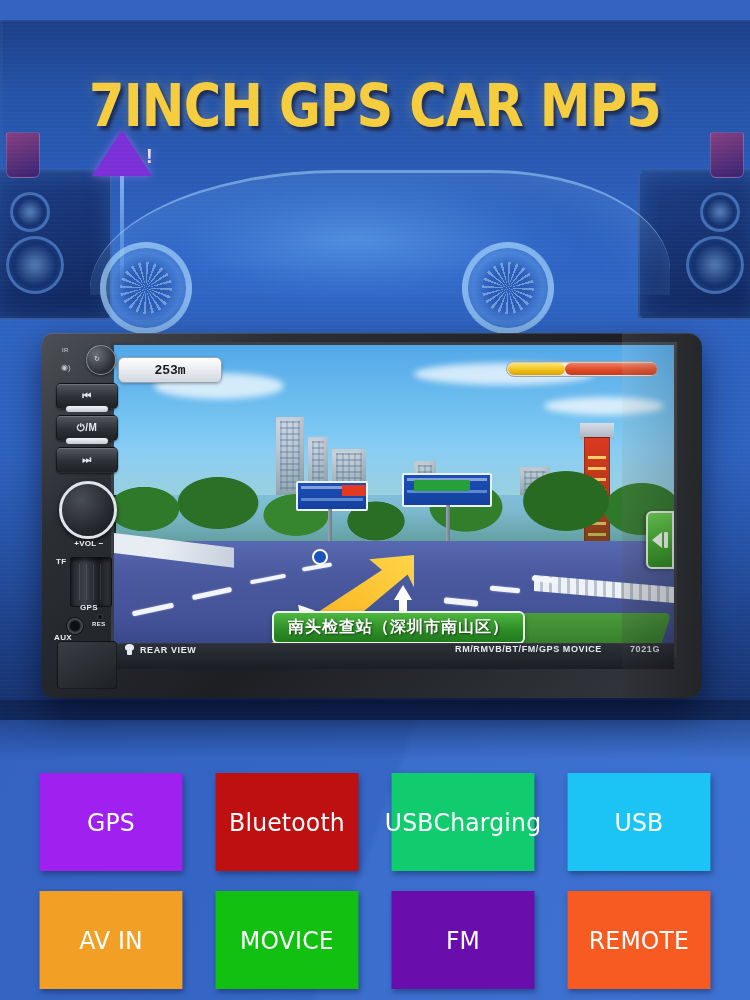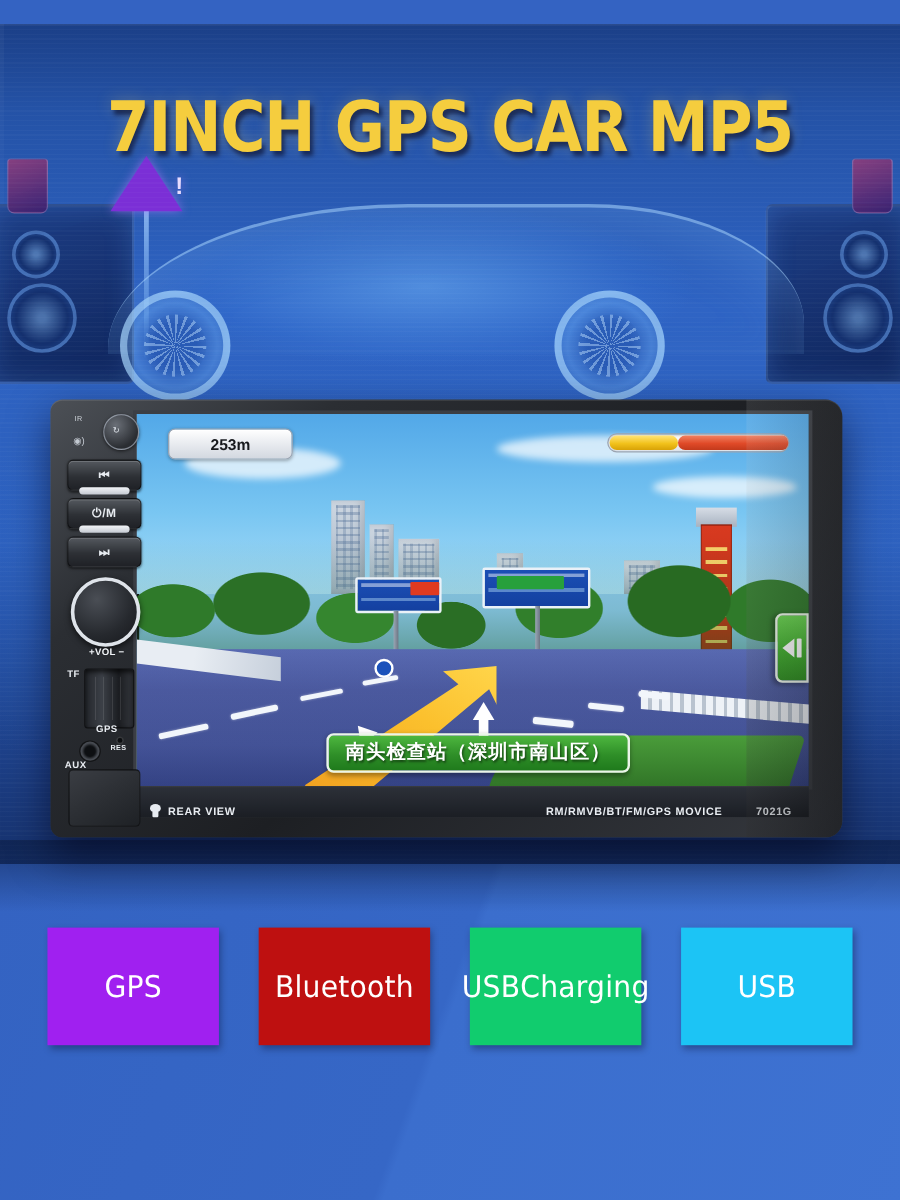--- a/index.html
+++ b/index.html
@@ -366,21 +366,21 @@
   
   .pill {
     position: absolute; top: 12px; height: 26px;
     display: flex; align-items: center; justify-content: center;
     background: linear-gradient(to bottom, #ffffff, #e6e9ee 55%, #d3d8e0);
     border: 1px solid #9aa3b0; border-radius: 6px;
     box-shadow: 0 1px 3px rgba(0,0,0,.3), inset 0 1px 0 #fff;
     color: #17191d; font-size: 13px; font-weight: bold;
     white-space: nowrap;
   }
-  .pill.dist { left: 26px; width: 104px; font-family: Liberation Sans, sans-serif; }
+  .pill.dist { left: 4px; width: 104px; font-family: Liberation Mono, monospace; }
   .pill.dest { left: 146px; width: 220px; font-size: 14px; letter-spacing: 1px; }
   .bar-track {
     position: absolute; left: 392px; top: 16px; width: 152px; height: 16px;
     background: linear-gradient(to bottom, #fdfefe, #dfe4eb);
     border: 1px solid #9aa3b0; border-radius: 9px; overflow: hidden;
     box-shadow: inset 0 1px 2px rgba(0,0,0,.25);
   }
   .bar-fill-y {
     position: absolute; left: 1px; top: 1px; height: 12px; border-radius: 8px;
     background: linear-gradient(to bottom, #ffe476, #f2c21c 55%, #d8a206);
@@ -418,23 +418,23 @@
     font-size: 86px; font-weight: bold; letter-spacing: 4px;
     color: rgba(255,255,255,.16);
     text-shadow: 0 0 1px rgba(255,255,255,.3);
     pointer-events: none; white-space: nowrap;
     font-family: "Liberation Serif", serif;
     z-index: 4;
   }
 
   
   .unit-strip {
-    position: absolute; left: 72px; top: 322px; width: 560px; height: 26px;
+    position: absolute; left: 72px; top: 310px; width: 560px; height: 26px;
     background: linear-gradient(to bottom, #2c3038, #1b1e24);
-    display: flex; align-items: flex-end;
+    display: flex; align-items: flex-start;
     border-top: 1px solid rgba(255,255,255,.12);
   }
   .strip-left { display: flex; align-items: center; gap: 5px; margin-left: 10px; }
   .cam-icon {
     position: relative; width: 11px; height: 11px;
   }
   .cam-icon::before {
     content: ""; position: absolute; left: 1px; top: 0; width: 9px; height: 7px;
     border-radius: 50% 50% 45% 45%;
     background: #e7ebf1;
@@ -634,15 +634,29 @@
           <div>Bluetooth</div>
         </div>
         <div class="tile" style="background: rgb(17, 204, 110);">
           <div>USB</div>
           <div>Charging</div>
         </div>
         <div class="tile" style="background: rgb(28, 196, 245);">
           <div>USB</div>
         </div>
       </div>
+    <div class="tile-row" id="tileRow1">
+        <div class="tile" style="background: rgb(242, 160, 37);">
+          <div>AV IN</div>
+        </div>
+        <div class="tile" style="background: rgb(18, 192, 18);">
+          <div>MOVICE</div>
+        </div>
+        <div class="tile" style="background: rgb(106, 13, 173);">
+          <div>FM</div>
+        </div>
+        <div class="tile" style="background: rgb(247, 91, 34);">
+          <div>REMOTE</div>
+        </div>
+      </div>
   </div>
 
 </div>
 
 </body></html>

